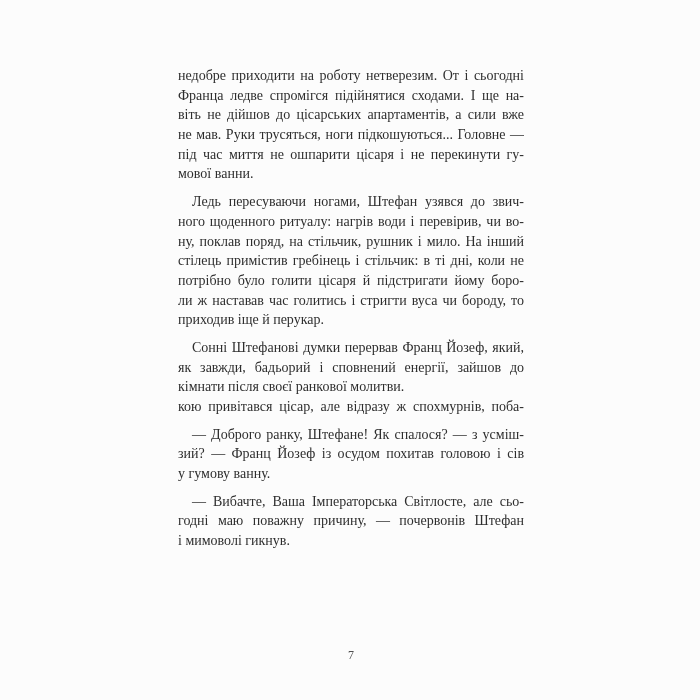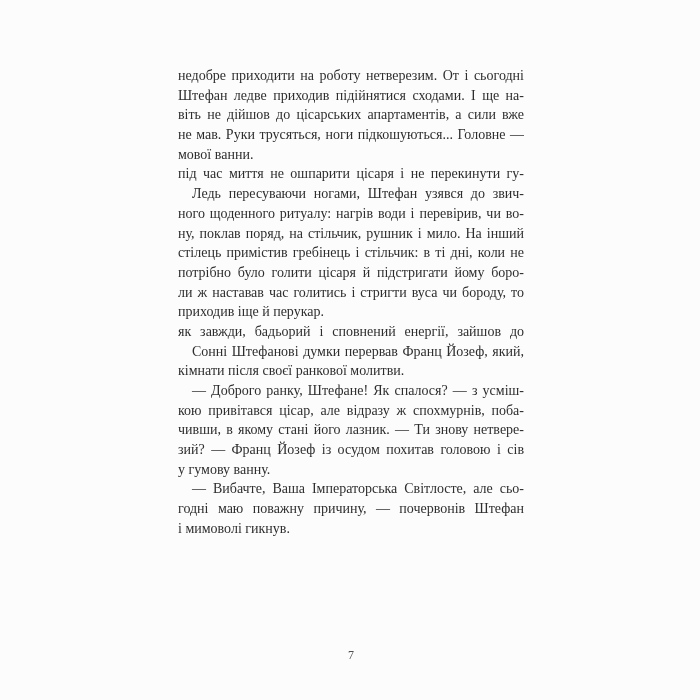--- a/index.html
+++ b/index.html
@@ -36,63 +36,63 @@
     text-align-last: justify;
     height: 19.7px;
     overflow: hidden;
     white-space: normal;
   }
   .line.para-end {
     text-align-last: left;
   }
   .line.indent-first {
     padding-left: 14px;
+    margin-top: 8px;
   }
   .page-number {
     position: absolute;
     left: 178px;
     top: 648px;
     width: 346px;
     text-align: center;
     font-size: 12px;
     line-height: 14px;
     color: #4f4f4f;
   }
 </style>
 </head>
 <body>
 
 <div class="page">
   <div class="text-block" id="text-block">
       <div class="paragraph">
         <div class="line">недобре приходити на роботу нетверезим. От і сьогодні</div>
-        <div class="line">Штефан ледве приходив підійнятися сходами. І ще на-</div>
+        <div class="line">Франца ледве спромігся підійнятися сходами. І ще на-</div>
         <div class="line">віть не дійшов до цісарських апартаментів, а сили вже</div>
         <div class="line">не мав. Руки трусяться, ноги підкошуються... Головне —</div>
+        <div class="line">під час миття не ошпарити цісаря і не перекинути гу-</div>
         <div class="line para-end">мової ванни.</div>
-        <div class="line">під час миття не ошпарити цісаря і не перекинути гу-</div>
       </div>
       <div class="paragraph">
         <div class="line indent-first">Ледь пересуваючи ногами, Штефан узявся до звич-</div>
         <div class="line">ного щоденного ритуалу: нагрів води і перевірив, чи во-</div>
         <div class="line">ну, поклав поряд, на стільчик, рушник і мило. На інший</div>
         <div class="line">стілець примістив гребінець і стільчик: в ті дні, коли не</div>
         <div class="line">потрібно було голити цісаря й підстригати йому боро-</div>
         <div class="line">ли ж наставав час голитись і стригти вуса чи бороду, то</div>
         <div class="line para-end">приходив іще й перукар.</div>
       </div>
       <div class="paragraph">
+        <div class="line indent-first">Сонні Штефанові думки перервав Франц Йозеф, який,</div>
         <div class="line">як завжди, бадьорий і сповнений енергії, зайшов до</div>
-        <div class="line indent-first">Сонні Штефанові думки перервав Франц Йозеф, який,</div>
         <div class="line para-end">кімнати після своєї ранкової молитви.</div>
       </div>
       <div class="paragraph">
+        <div class="line">кою привітався цісар, але відразу ж спохмурнів, поба-</div>
         <div class="line indent-first">— Доброго ранку, Штефане! Як спалося? — з усміш-</div>
-        <div class="line">кою привітався цісар, але відразу ж спохмурнів, поба-</div>
-        <div class="line">чивши, в якому стані його лазник. — Ти знову нетвере-</div>
         <div class="line">зий? — Франц Йозеф із осудом похитав головою і сів</div>
         <div class="line para-end">у гумову ванну.</div>
       </div>
       <div class="paragraph">
         <div class="line indent-first">— Вибачте, Ваша Імператорська Світлосте, але сьо-</div>
         <div class="line">годні маю поважну причину, — почервонів Штефан</div>
         <div class="line para-end">і мимоволі гикнув.</div>
       </div>
     </div>
   <div class="page-number">7</div>

